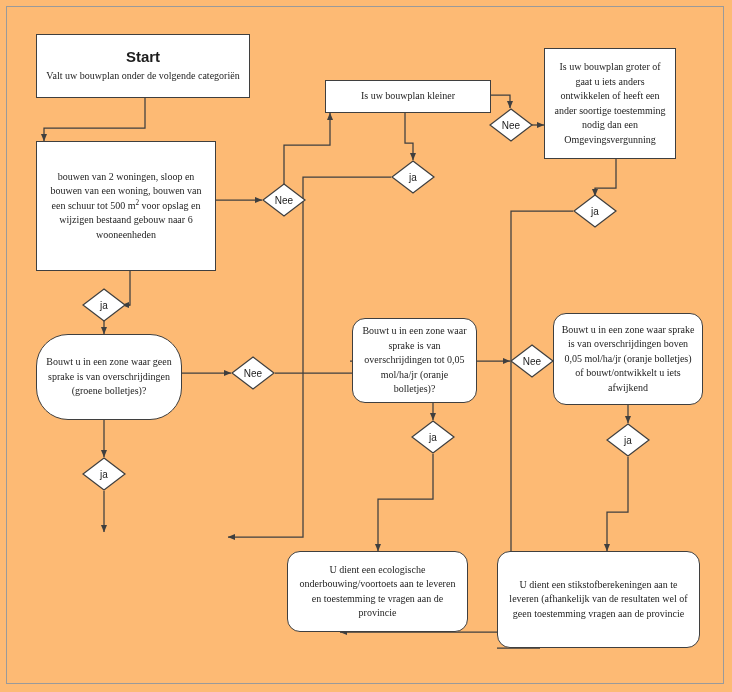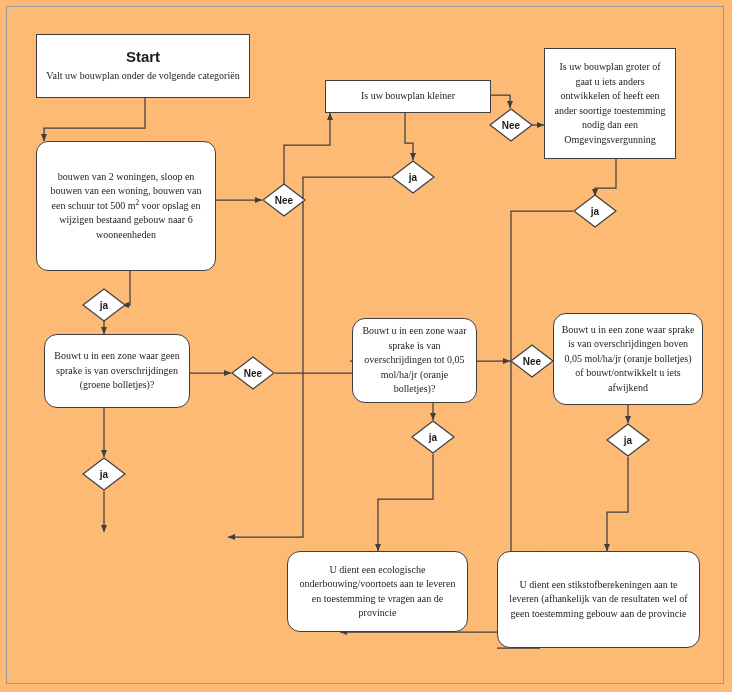--- a/index.html
+++ b/index.html
@@ -57,21 +57,20 @@
     margin-bottom: 3px;
   }
   .node .bdy { font-size: 10px; line-height: 1.45; font-family: Liberation Serif, serif; }
   .diamond {
     position: absolute;
     width: 44px;
     height: 34px;
     display: flex;
     align-items: center;
     justify-content: center;
-    font-weight: bold;
   }
   .diamond .shape {
     position: absolute;
     left: 0; top: 0;
     width: 100%;
     height: 100%;
   }
   .diamond .lbl {
     position: relative;
     font-size: 10px;
@@ -158,51 +157,51 @@
 
       <path d="M497,648 L540,648"></path>
     </g>
   </svg>
 
   <div class="node" style="left:36px; top:34px; width:214px; height:64px;">
     <div class="ttl">Start</div>
     <div class="bdy">Valt uw bouwplan onder de volgende categoriën</div>
   </div>
 
-  <div class="node" style="left:36px; top:141px; width:180px; height:130px;border-radius:12px;">
+  <div class="node" style="left:36px; top:141px; width:180px; height:130px;">
     <div class="bdy">bouwen van 2 woningen, sloop en bouwen van een woning, bouwen van een schuur tot 500 m<sup>2</sup> voor opslag en wijzigen bestaand gebouw naar 6 wooneenheden</div>
   </div>
 
   <div class="node" style="left:325px; top:80px; width:166px; height:33px;justify-content:center;">
     <div class="bdy">Is uw bouwplan kleiner</div>
   </div>
 
   <div class="node" style="left:544px; top:48px; width:132px; height:111px;">
     <div class="bdy">Is uw bouwplan groter of gaat u iets anders ontwikkelen of heeft een ander soortige toestemming nodig dan een Omgevingsvergunning</div>
   </div>
 
-  <div class="node round" style="left:44px; top:334px; width:146px; height:74px;">
+  <div class="node round" style="left:36px; top:334px; width:146px; height:86px;border-radius:32px;">
     <div class="bdy">Bouwt u in een zone waar geen sprake is van overschrijdingen (groene bolletjes)?</div>
   </div>
 
   <div class="node round" style="left:352px; top:318px; width:125px; height:85px;">
     <div class="bdy">Bouwt u in een zone waar sprake is van overschrijdingen tot 0,05 mol/ha/jr (oranje bolletjes)?</div>
   </div>
 
   <div class="node round" style="left:553px; top:313px; width:150px; height:92px;">
     <div class="bdy">Bouwt u in een zone waar sprake is van overschrijdingen boven 0,05 mol/ha/jr (oranje bolletjes) of bouwt/ontwikkelt u iets afwijkend</div>
   </div>
 
 
   <div class="node round" style="left:287px; top:551px; width:181px; height:81px;align-items:flex-end;">
     <div class="bdy">U dient een ecologische onderbouwing/voortoets aan te leveren en toestemming te vragen aan de provincie</div>
   </div>
 
   <div class="node round" style="left:497px; top:551px; width:203px; height:97px;">
-    <div class="bdy">U dient een stikstofberekeningen aan te leveren (afhankelijk van de resultaten wel of geen toestemming gebouw aan de provincie</div>
+    <div class="bdy">U dient een stikstofberekeningen aan te leveren (afhankelijk van de resultaten wel of geen toestemming vragen aan de provincie</div>
   </div>
 
   <div class="diamond" style="left:262px; top:183px;">
     <svg class="shape" viewBox="0 0 44 34">
       <polygon points="22,1 43,17 22,33 1,17" fill="#ffffff" stroke="#3f3f3f" stroke-width="1.25"></polygon>
     </svg>
     <span class="lbl">Nee</span>
   </div>
 
   <div class="diamond" style="left:391px; top:160px;">

